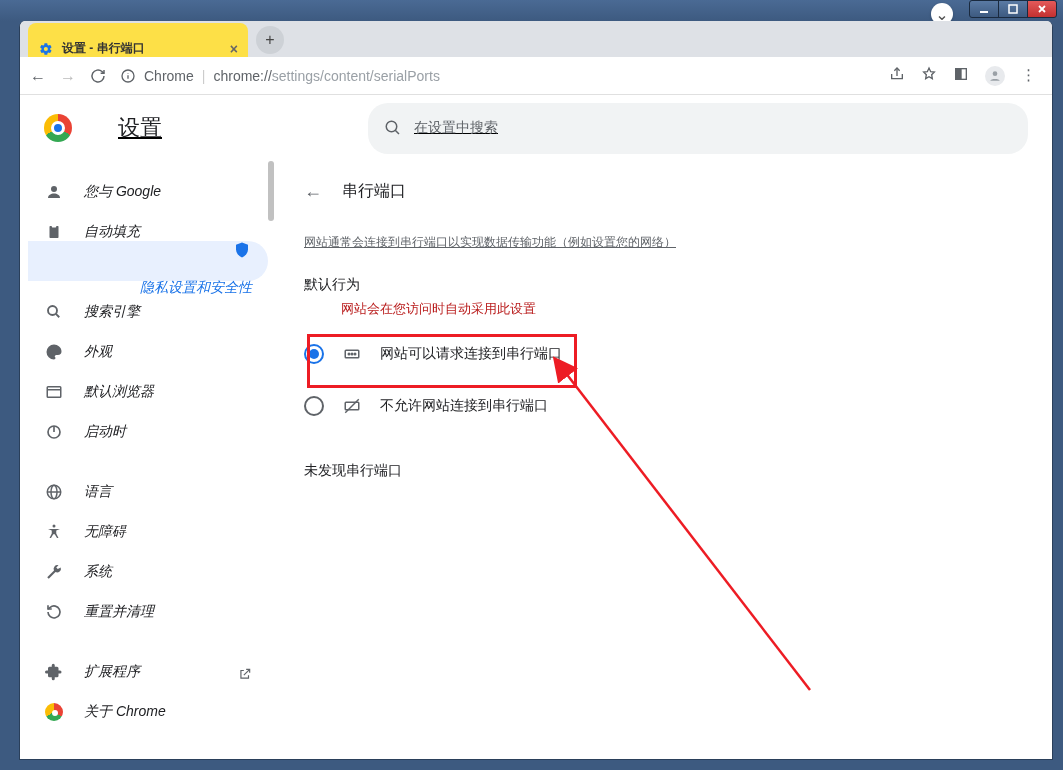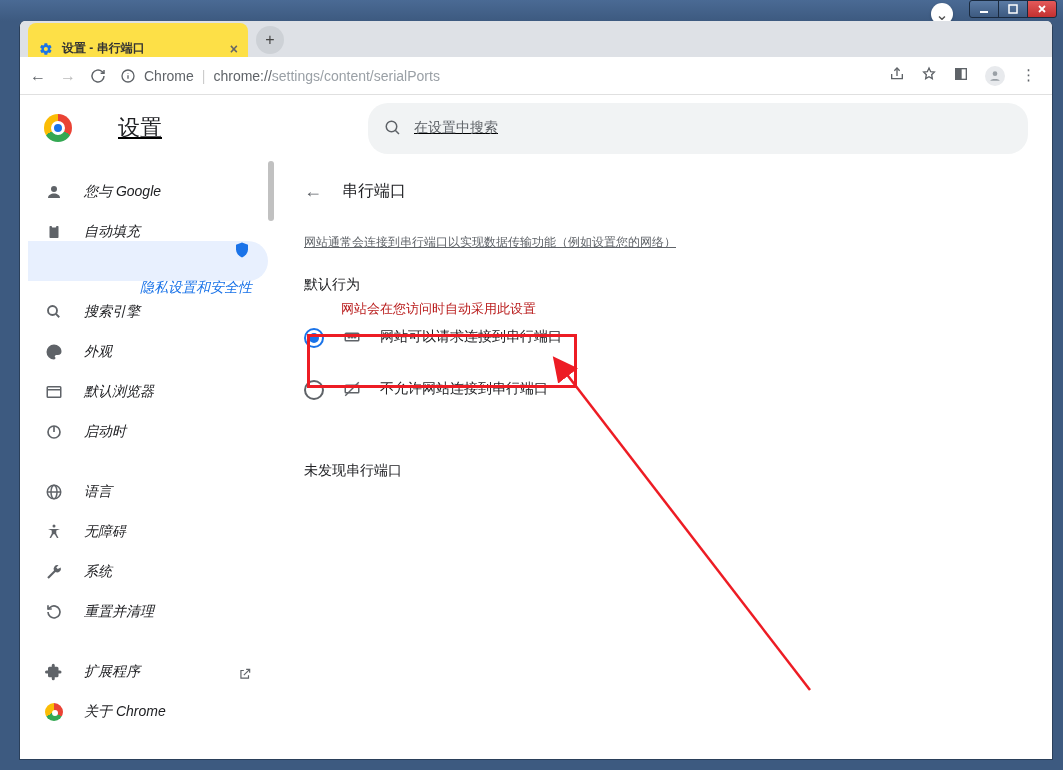--- a/index.html
+++ b/index.html
@@ -48,21 +48,21 @@
 .side-ext { color:#5f6368; margin-left:auto; font-size:13px;}
 .scroll-hint { position:absolute; right:2px; top:0; width:6px; height:60px; background:#c1c1c1; border-radius:3px;}
 
 .main { flex:1; padding: 0 28px; overflow:hidden; }
 .page-head { display:flex; align-items:center; gap:20px; height:52px; font-size:16px; color:#202124; margin-top:4px;}
 .back-arrow { font-size:18px; color:#5f6368; }
 .info-text { font-size:12px; color:#5f6368; margin: 16px 0 24px 0; line-height:1.6;text-decoration:underline;}
 .section-title { font-size:14px; color:#202124; margin-bottom:6px;}
 .section-sub { font-size:13px; color:#b91c1c; margin-bottom:10px;margin-left:37px;}
 
-.radio-row { display:flex; align-items:flex-start; gap:18px; height:52px; font-size:14px; color:#202124;}
+.radio-row { display:flex; align-items:center; gap:18px; height:52px; font-size:14px; color:#202124;}
 .radio { width:20px; height:20px; border:2px solid #5f6368; border-radius:50%; display:flex; align-items:center; justify-content:center; flex-shrink:0;}
 .radio.checked { border-color:#1a73e8;}
 .radio.checked::after { content:''; width:10px; height:10px; background:#1a73e8; border-radius:50%;}
 .row-ico { width:20px; color:#5f6368; display:flex; justify-content:center;}
 
 .red-box { position:absolute; border:3px solid #ed1c24; pointer-events:none;}
 .arrow-svg { position:absolute; pointer-events:none;}
 
 svg { display:block; }
 </style>

